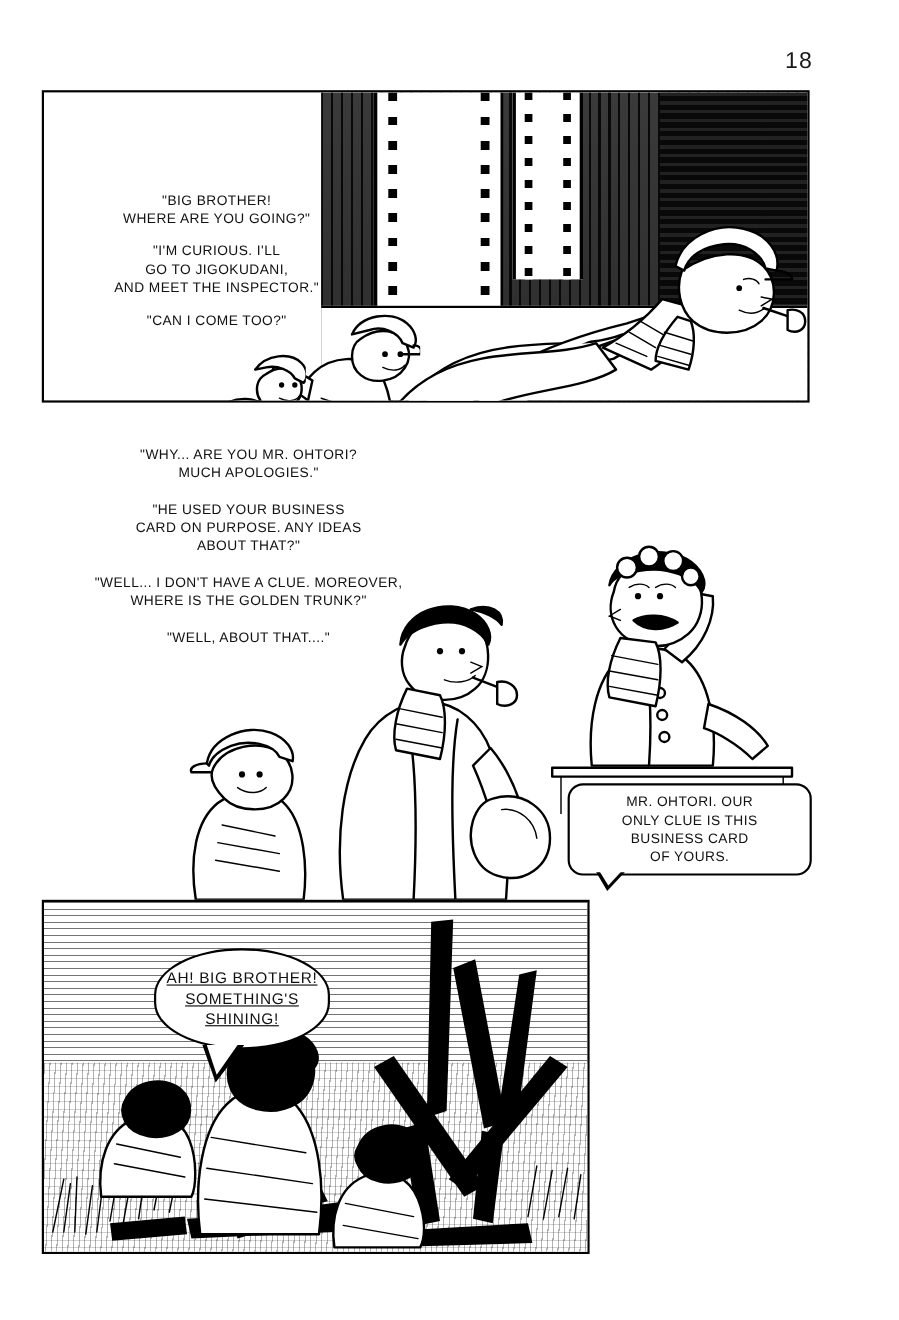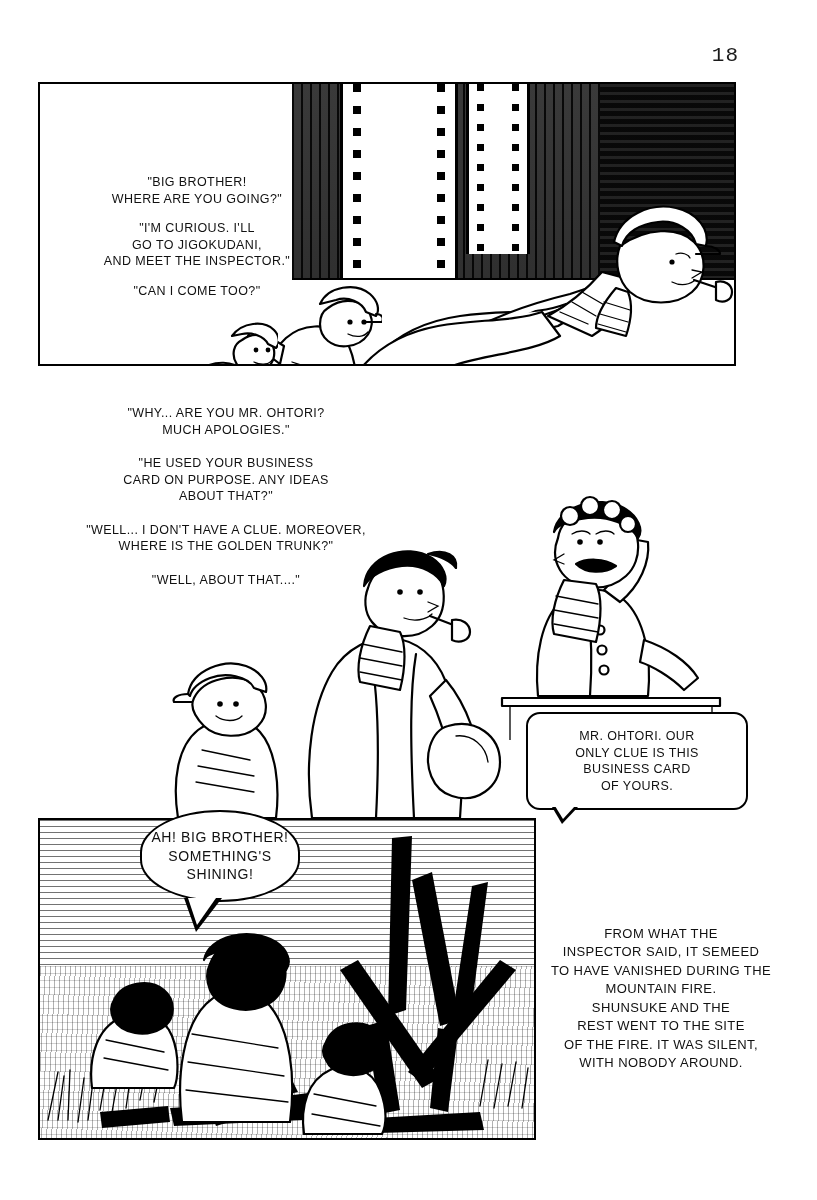--- a/index.html
+++ b/index.html
@@ -15,21 +15,21 @@
     position: relative;
     width: 817px;
     height: 1200px;
     background: #ffffff;
     overflow: hidden;
   }
   .page-number {
     position: absolute;
     top: 44px;
     right: 78px;
-    font-family: Liberation Mono, monospace;
+    font-family: Liberation Sans, sans-serif;
     font-size: 21px;
     letter-spacing: 1px;
     color: #1a1a1a;
   }
 
   
   .comic-text {
     font-family: "Liberation Sans", sans-serif;
     font-size: 12.5px;
     line-height: 1.32;
@@ -189,23 +189,22 @@
     border-radius: 50% / 42%;
     display: flex;
     align-items: center;
     justify-content: center;
     box-sizing: border-box;
   }
   #balloon-sasa {
     left: 516px;
     top: 712px;
     width: 222px;
-    height: 98px;
+    height: 84px;
     border-radius: 14px;
-    margin-left: 10px;
   }
   #balloon-sasa .comic-text { font-size: 12.5px; }
   #balloon-sasa:after {
     content: "";
     position: absolute;
     left: 24px;
     bottom: -16px;
     width: 0;
     height: 0;
     border-left: 10px solid transparent;
@@ -248,25 +247,26 @@
     left: 0; right: 0; bottom: 0;
     height: 172px;
     background:
       repeating-linear-gradient(93deg, rgba(0,0,0,0.30) 0 1px, rgba(255,255,255,0) 1px 5px),
       repeating-linear-gradient(180deg, rgba(0,0,0,0.18) 0 1px, rgba(255,255,255,0) 1px 7px),
       #ffffff;
   }
 
   #balloon-p3 {
     left: 140px;
-    top: 810px;
+    top: 862px;
     width: 160px;
     height: 92px;
     border-radius: 50% / 46%;
     z-index: 5;
+    text-decoration: underline;
   }
   #balloon-p3 .comic-text { font-size: 14px; letter-spacing: 0.6px; }
   #balloon-p3:after {
     content: "";
     position: absolute;
     left: 42px;
     bottom: -32px;
     width: 0; height: 0;
     border-left: 12px solid transparent;
     border-right: 26px solid transparent;
@@ -513,24 +513,14 @@
       <path class="ink-thin" d="M26 88 L88 100 M24 108 L92 120"></path>
     </svg>
   </div>
 
   <div class="balloon" id="balloon-p3">
     <div class="comic-text">AH! BIG BROTHER!
 SOMETHING'S
 SHINING!</div>
   </div>
 
-  <div id="bottom-caption">
-    <div class="comic-text">FROM WHAT THE
-INSPECTOR SAID, IT SEMEED
-TO HAVE VANISHED DURING THE
-MOUNTAIN FIRE.
-SHUNSUKE AND THE
-REST WENT TO THE SITE
-OF THE FIRE. IT WAS SILENT,
-WITH NOBODY AROUND.</div>
-  </div>
 
 </div>
 
 </body></html>

